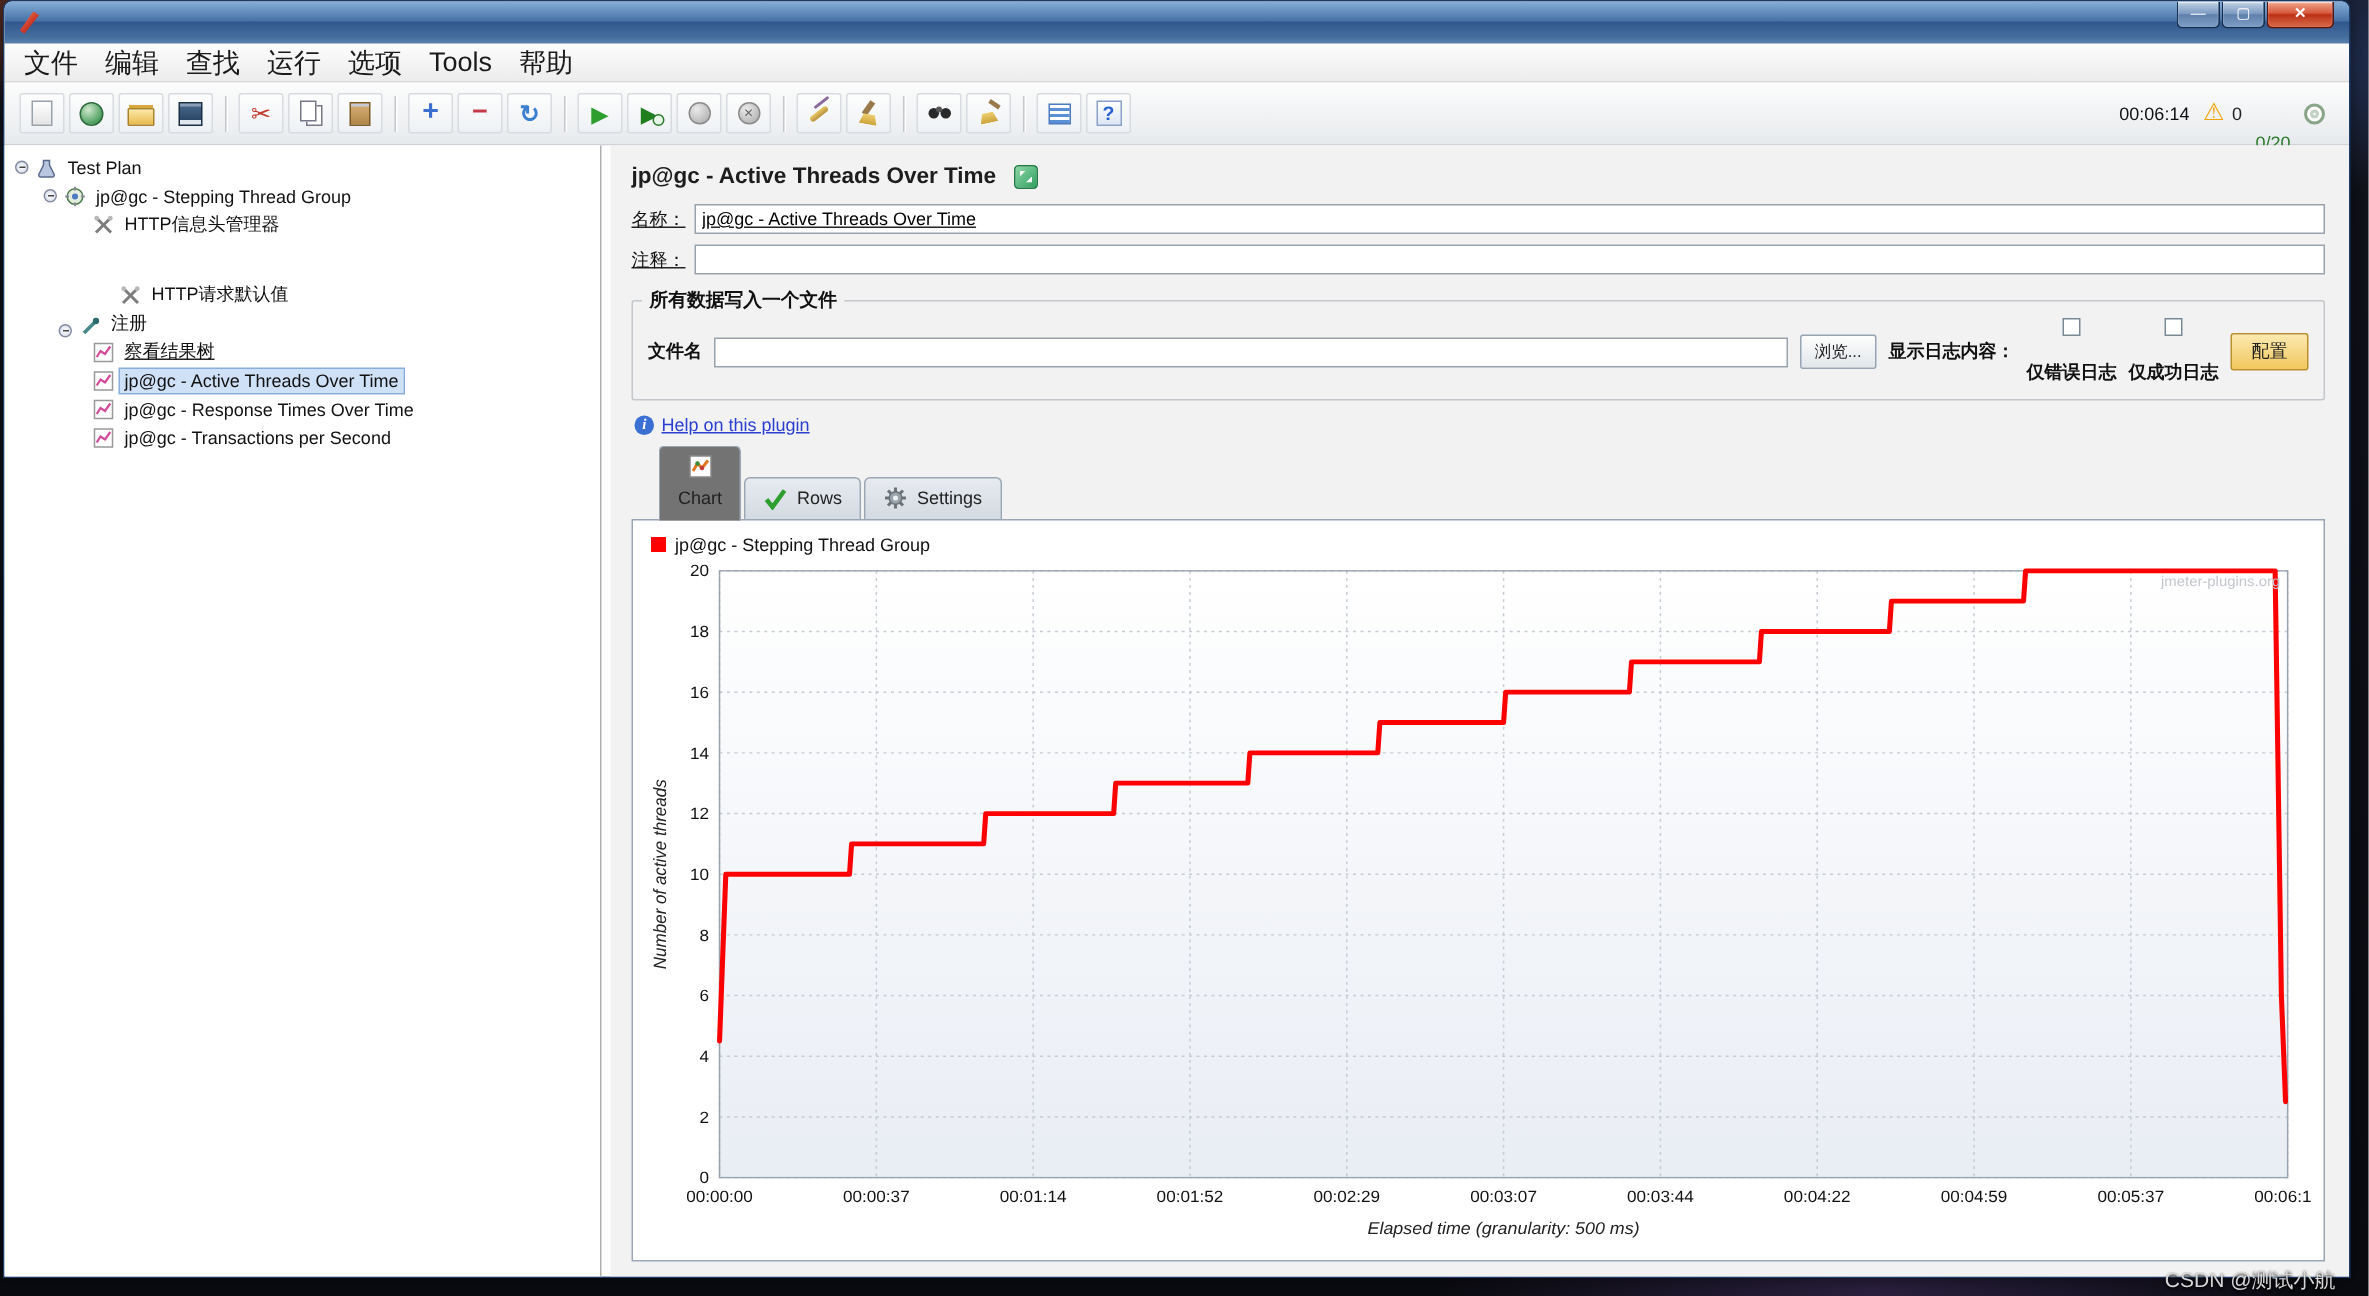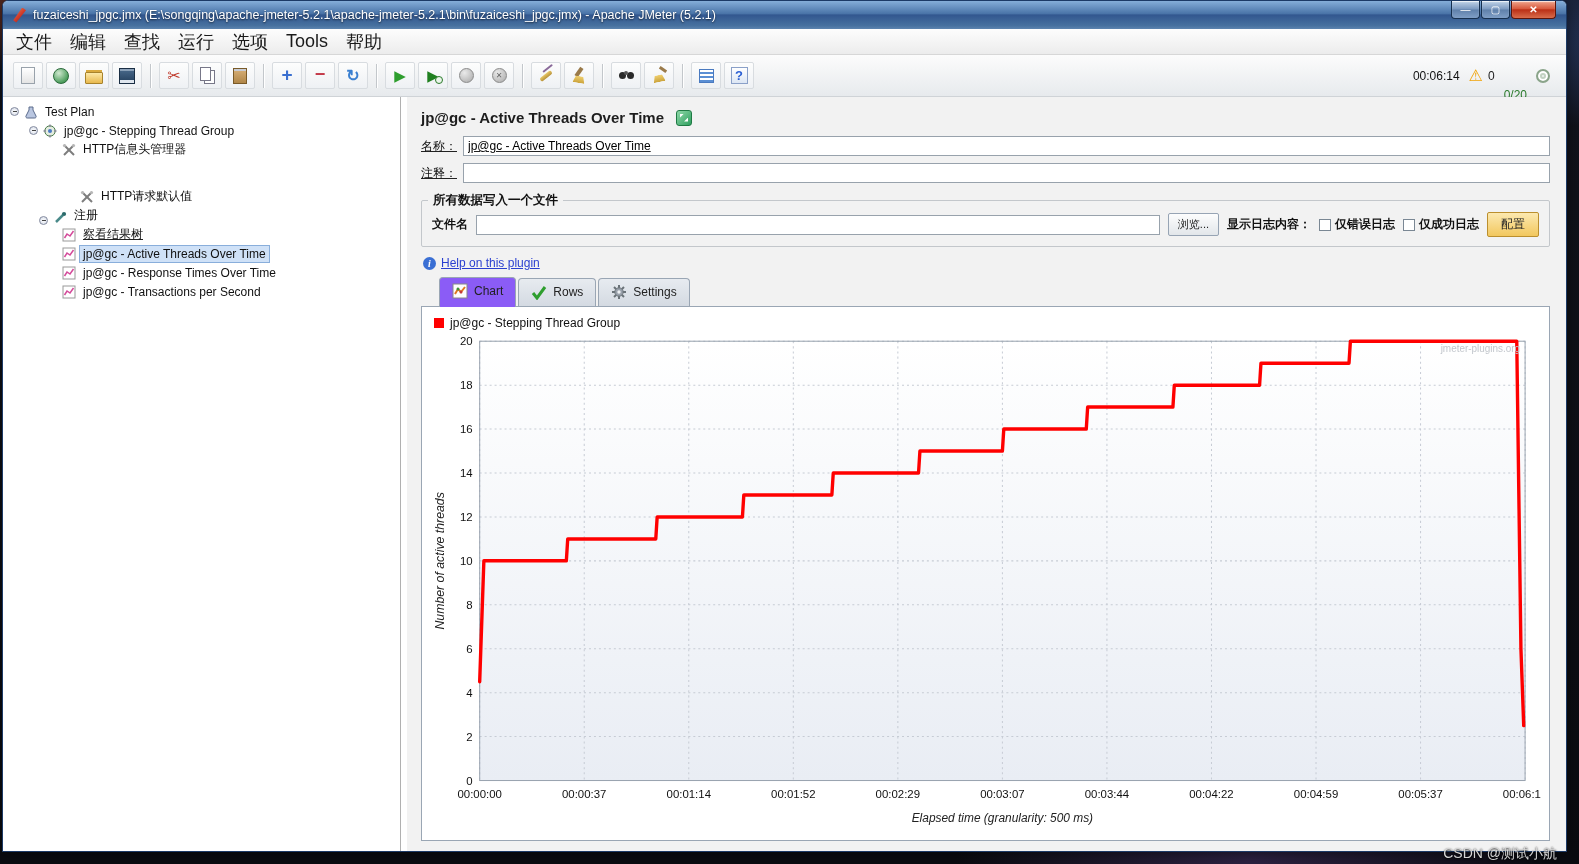--- a/index.html
+++ b/index.html
@@ -110,53 +110,52 @@
     border-radius:2px; }
   .gtitle { position:absolute; top:-9px; left:6px; background:#f2f2f2; padding:0 5px;
     font-size:12.5px; font-weight:bold; color:#111; }
   .grow { display:flex; align-items:center; gap:8px; }
   .grow-input { flex:1; }
   .btn { font-family:"Liberation Sans",sans-serif; font-size:11px; color:#222;
     background:linear-gradient(#fdfdfd,#e2e6ea); border:1px solid #97a4b4; border-radius:2px;
     padding:3px 9px; white-space:nowrap; cursor:default; }
   .btn.config { font-size:12px; padding:3px 13px; background:linear-gradient(#fce9b0,#f2c75e);
     border:1px solid #bb8f2e; }
-  .cbwrap { display:inline-flex; align-items:center; gap:4px; font-size:12px; white-space:nowrap; }
+  .cbwrap { display:inline-flex; align-items:center; gap:16px; font-size:12px; white-space:nowrap;flex-direction:column; }
   .cb { width:12px; height:12px; background:#fff; border:1px solid #7a8794; display:inline-block; }
   .help-row { display:flex; align-items:center; gap:5px; margin:9px 0 7px 2px; }
   .info-ic { width:13px; height:13px; border-radius:50%; background:#3a6fd4; color:#fff;
     font-size:10px; font-style:italic; font-weight:bold; display:flex; align-items:center; justify-content:center;
     font-family:"Liberation Serif",serif; }
   .help-link { color:#2a3fd0; text-decoration:underline; font-size:12px; cursor:pointer; }
   
   .tabstrip { display:flex; align-items:flex-end; padding-left:18px; position:relative; z-index:2; }
   .tab { display:flex; align-items:center; gap:6px; padding:5px 12px 6px; margin-right:2px;
     font-size:12px; color:#222; background:linear-gradient(#e7ebf0,#d4dae2);
     border:1px solid #9aa6b4; border-bottom:none; border-radius:4px 4px 0 0; cursor:default; }
-  .tab.active { background:#8b5cf6; padding-bottom:8px; margin-bottom:-1px; }
+  .tab.active { background:#737373; padding-bottom:8px; margin-bottom:-1px;flex-direction:column; }
   .tab-ic { display:flex; }
   
   .chart-panel { flex:1; min-height:0; border:1px solid #9aa6b4; background:#fff;
     display:flex; flex-direction:column; padding:6px 8px 2px; position:relative; z-index:1; }
   .legend { display:flex; align-items:center; gap:6px; height:20px; flex:0 0 20px; padding-left:4px; }
   .swatch { width:10px; height:10px; background:#f00; }
   .legend-label { font-size:12px; color:#111; }
   .chart-svg { flex:1; width:100%; height:100%; }
   
   .csdn-mark { position:absolute; right:22px; bottom:1px; color:#d6d6d6; font-size:14px;
     text-shadow:0 1px 2px #000; z-index:5; }
 </style>
 </head>
 <body>
 
 <div class="window">
 
   <div class="titlebar">
     <span class="app-icon"></span>
-    <span class="title-text">fuzaiceshi_jpgc.jmx (E:\songqing\apache-jmeter-5.2.1\apache-jmeter-5.2.1\bin\fuzaiceshi_jpgc.jmx) - Apache JMeter (5.2.1)</span>
     <div class="win-controls">
       <div class="wbtn">—</div>
       <div class="wbtn">▢</div>
       <div class="wbtn close">✕</div>
     </div>
   </div>
 
   <div class="menubar">
       <span class="menu-item">文件</span>
       <span class="menu-item">编辑</span>

